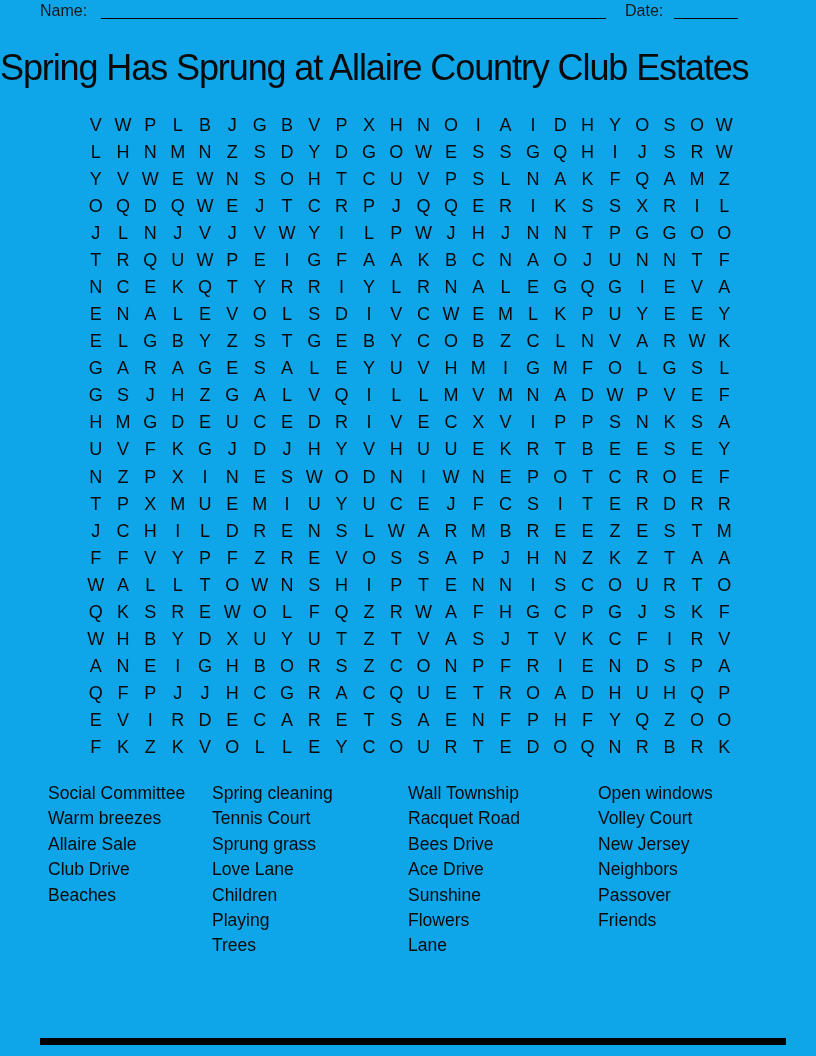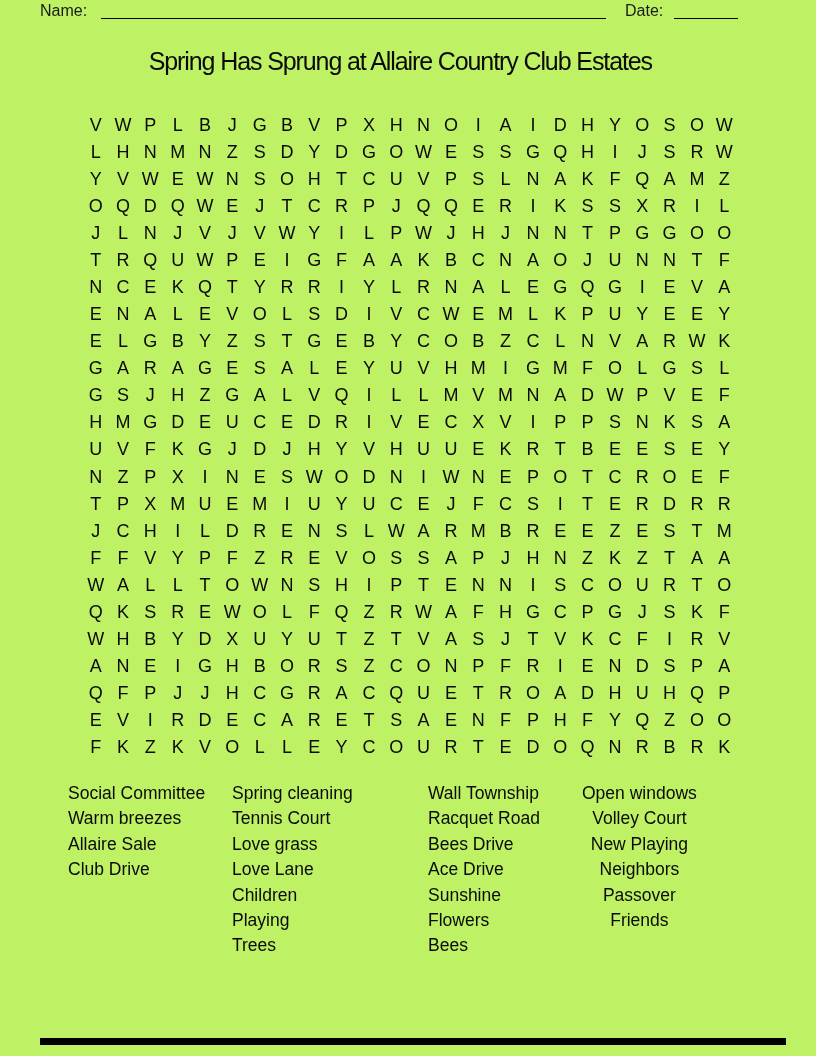--- a/index.html
+++ b/index.html
@@ -3,35 +3,35 @@
 <meta charset="utf-8">
 <style>
   html, body { margin: 0; padding: 0; background: #ffffff; }
   body {
     width: 816px; height: 1056px;
     font-family: "Liberation Sans", sans-serif;
     color: #000;
     position: relative;
     overflow: hidden;
   }
-  .page { position: absolute; inset: 0; background: #bef264; }
+  .page { position: absolute; inset: 0; background: #0ea5e9; }
 
   
   .hdr-label { position: absolute; top: 2px; font-size: 16px; color: #1a1a1a; }
   #name-label { left: 40px; }
   #date-label { left: 625px; }
   .hdr-line { position: absolute; border-top: 1.6px solid #000; height: 0; }
   #name-line { left: 101px; top: 18px; width: 505px; }
   #date-line { left: 674px; top: 18px; width: 64px; }
 
   
   .title {
     position: absolute; top: 47px; left: 0; width: 652px;
     text-align: right;
-    font-size: 25px; letter-spacing: -1.1px; font-weight: 500;
+    font-size: 36px; letter-spacing: -1.1px; font-weight: 500;
     color: #0a0a0a;
     white-space: nowrap;
   }
 
   
   .grid {
     position: absolute; left: 82px; top: 111px;
     display: grid;
     grid-template-columns: repeat(24, 27.33px);
     grid-auto-rows: 27.08px;
@@ -40,26 +40,25 @@
     display: flex; align-items: center; justify-content: center;
     font-size: 18px; line-height: 1; color: #0a0a0a;
   }
 
   
   .wordcol {
     position: absolute; top: 781px;
     font-size: 17.5px; line-height: 25.4px;
     color: #0a0a0a;
     white-space: nowrap;
-    margin-left: 20px;
   }
   #wordcol-0 { left: 48px; }
   #wordcol-1 { left: 212px; }
   #wordcol-2 { left: 408px; }
-  #wordcol-3 { left: 562px; text-align: center; }
+  #wordcol-3 { left: 598px; }
 
   
   .footer-bar {
     position: absolute; left: 40px; top: 1038px;
     width: 746px; height: 7px; background: #000;
   }
 </style>
 </head>
 <body>
 
@@ -650,42 +649,43 @@
       <span class="cell">B</span>
       <span class="cell">R</span>
       <span class="cell">K</span>
     </div>
 
   <div class="wordcol" id="wordcol-0">
       <div>Social Committee</div>
       <div>Warm breezes</div>
       <div>Allaire Sale</div>
       <div>Club Drive</div>
+      <div>Beaches</div>
     </div>
   <div class="wordcol" id="wordcol-1">
       <div>Spring cleaning</div>
       <div>Tennis Court</div>
-      <div>Love grass</div>
+      <div>Sprung grass</div>
       <div>Love Lane</div>
       <div>Children</div>
       <div>Playing</div>
       <div>Trees</div>
     </div>
   <div class="wordcol" id="wordcol-2">
       <div>Wall Township</div>
       <div>Racquet Road</div>
       <div>Bees Drive</div>
       <div>Ace Drive</div>
       <div>Sunshine</div>
       <div>Flowers</div>
-      <div>Bees</div>
+      <div>Lane</div>
     </div>
   <div class="wordcol" id="wordcol-3">
       <div>Open windows</div>
       <div>Volley Court</div>
-      <div>New Playing</div>
+      <div>New Jersey</div>
       <div>Neighbors</div>
       <div>Passover</div>
       <div>Friends</div>
     </div>
 
   <div class="footer-bar"></div>
 </div>
 
 </body></html>

